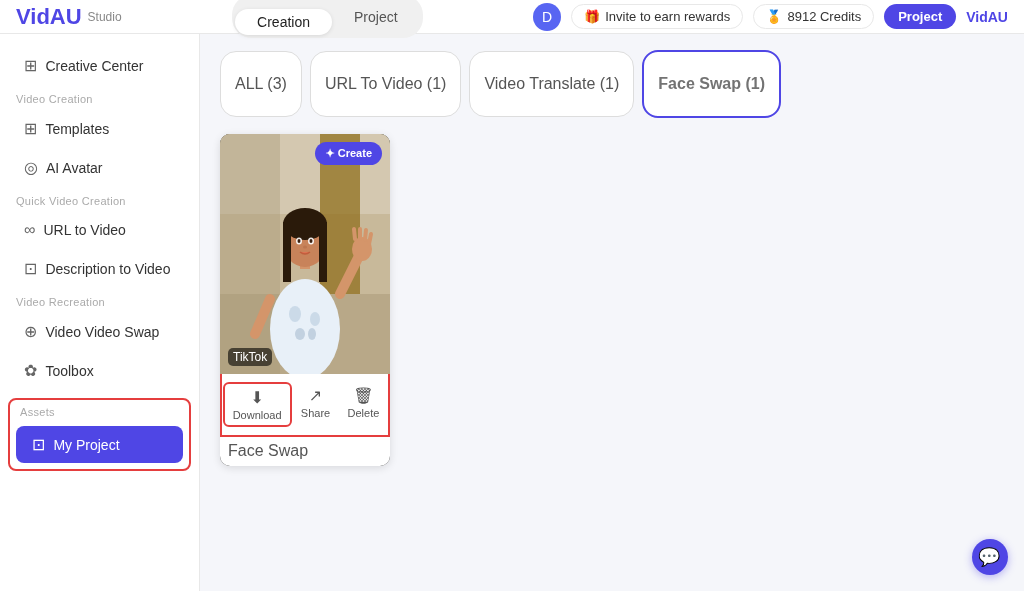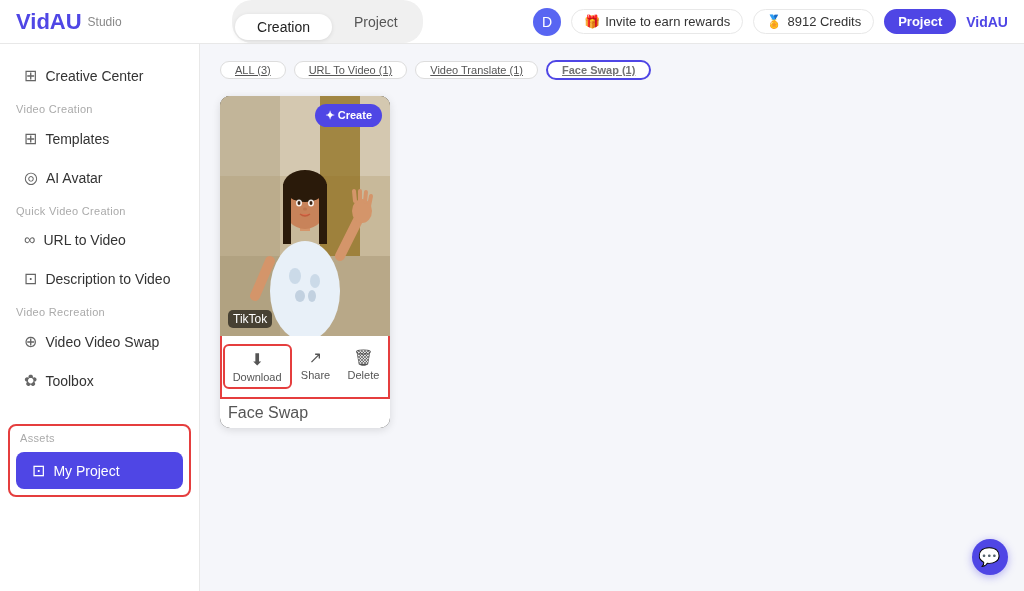--- a/index.html
+++ b/index.html
@@ -1,19 +1,19 @@
 <!DOCTYPE html>
 <html><head>
   <meta charset="utf-8">
   <style>
     * { box-sizing: border-box; margin: 0; padding: 0; }
     body { font-family: -apple-system, BlinkMacSystemFont, 'Segoe UI', sans-serif; background: #f5f6fa; display: flex; flex-direction: column; height: 591px; width: 1024px; overflow: hidden; }
 
     
-    .header { display: flex; align-items: center; justify-content: space-between; padding: 0 16px; height: 44px; background: #fff; border-bottom: 1px solid #e8e8e8; flex-shrink: 0; }
+    .header { display: flex; align-items: center; justify-content: space-between; padding: 0 16px; height: 34px; background: #fff; border-bottom: 1px solid #e8e8e8; flex-shrink: 0; }
     .logo { display: flex; align-items: center; gap: 6px; }
     .logo-vid { font-size: 22px; font-weight: 800; color: #4f46e5; }
     .logo-studio { font-size: 12px; color: #888; font-weight: 400; }
     .header-center { display: flex; align-items: center; gap: 0; background: #f0f0f0; border-radius: 20px; padding: 3px; }
     .tab-btn { padding: 5px 22px; border-radius: 16px; border: none; cursor: pointer; font-size: 14px; font-weight: 500; background: transparent; color: #555; }
     .tab-btn.active { background: #fff; color: #222; box-shadow: 0 1px 4px rgba(0,0,0,0.1); margin-top: 11px; }
     .header-right { display: flex; align-items: center; gap: 10px; }
     .discord-btn { width: 28px; height: 28px; background: #5865f2; border-radius: 50%; display: flex; align-items: center; justify-content: center; cursor: pointer; }
     .discord-icon { color: #fff; font-size: 14px; }
     .invite-btn { display: flex; align-items: center; gap: 5px; background: #fff; border: 1px solid #e8e8e8; border-radius: 16px; padding: 4px 12px; font-size: 13px; color: #333; cursor: pointer; }
@@ -29,21 +29,21 @@
     .sidebar-item { display: flex; align-items: center; gap: 8px; padding: 9px 16px; font-size: 14px; color: #333; cursor: pointer; border-radius: 6px; margin: 1px 8px; }
     .sidebar-section-label { font-size: 11px; color: #aaa; padding: 8px 16px 4px; font-weight: 500; letter-spacing: 0.3px; }
     .sidebar-icon { font-size: 16px; color: #666; }
     .sidebar-item.active-project { background: #4f46e5; color: #fff; border-radius: 8px; margin: 4px 8px; }
     .sidebar-item.active-project .sidebar-icon { color: #fff; }
     .sidebar-item.active-project span { color: #fff; }
 
     
     .content { flex: 1; padding: 16px 20px; overflow-y: auto; }
     .filter-bar { display: flex; align-items: center; gap: 8px; margin-bottom: 16px; flex-wrap: wrap; }
-    .filter-chip { padding: 2px 14px; border-radius: 16px; border: 1px solid #ddd; background: #fff; font-size: 11px; color: #555; cursor: pointer; text-decoration: underline; }
+    .filter-chip { padding: 23px 14px; border-radius: 16px; border: 1px solid #ddd; background: #fff; font-size: 16px; color: #555; cursor: pointer; }
     .filter-chip.active { border: 2px solid #4f46e5; color: #737373; font-weight: 600; background: #fff; }
 
     
     .cards-grid { display: flex; flex-wrap: wrap; gap: 16px; }
     .video-card { position: relative; width: 170px; border-radius: 10px; overflow: hidden; background: #111; cursor: pointer; box-shadow: 0 2px 8px rgba(0,0,0,0.12); }
 
     
     .chat-bubble { position: fixed; bottom: 16px; right: 16px; width: 36px; height: 36px; background: #4f46e5; border-radius: 50%; display: flex; align-items: center; justify-content: center; cursor: pointer; box-shadow: 0 2px 8px rgba(79,70,229,0.4); }
   </style>
 </head>
@@ -102,21 +102,21 @@
     </div>
     <div class="sidebar-section-label">Video Recreation</div>
     <div class="sidebar-item">
       <span class="sidebar-icon">⊕</span>
       <span>Video Video Swap</span>
     </div>
     <div class="sidebar-item">
       <span class="sidebar-icon">✿</span>
       <span>Toolbox</span>
     </div>
-    <div style="margin: 24px 8px 4px; border: 2px solid #e53e3e; border-radius: 8px; overflow: hidden;">
+    <div style="margin: 8px 8px 4px; border: 2px solid #e53e3e; border-radius: 8px; overflow: hidden;">
       <div class="sidebar-section-label" style="padding: 6px 10px 4px;">Assets</div>
       <div class="sidebar-item active-project" style="margin: 4px 6px 6px; border-radius: 8px;">
         <span class="sidebar-icon">⊡</span>
         <span>My Project</span>
       </div>
     </div>
   </div>
 
   <div class="content">
 

